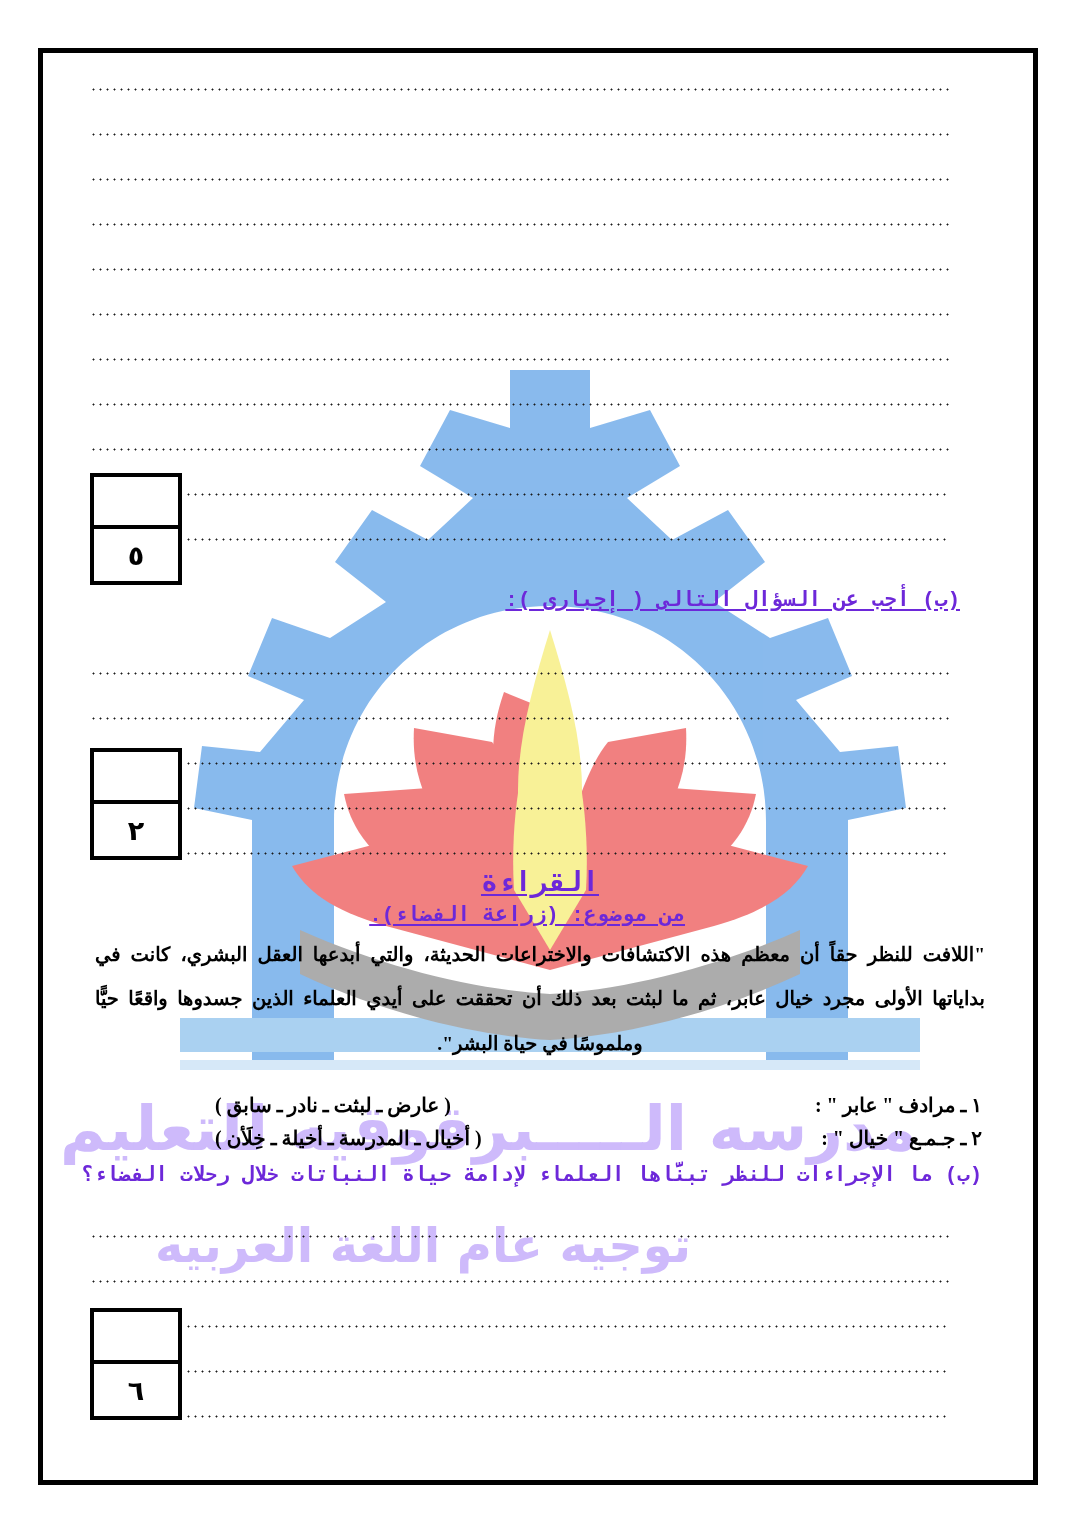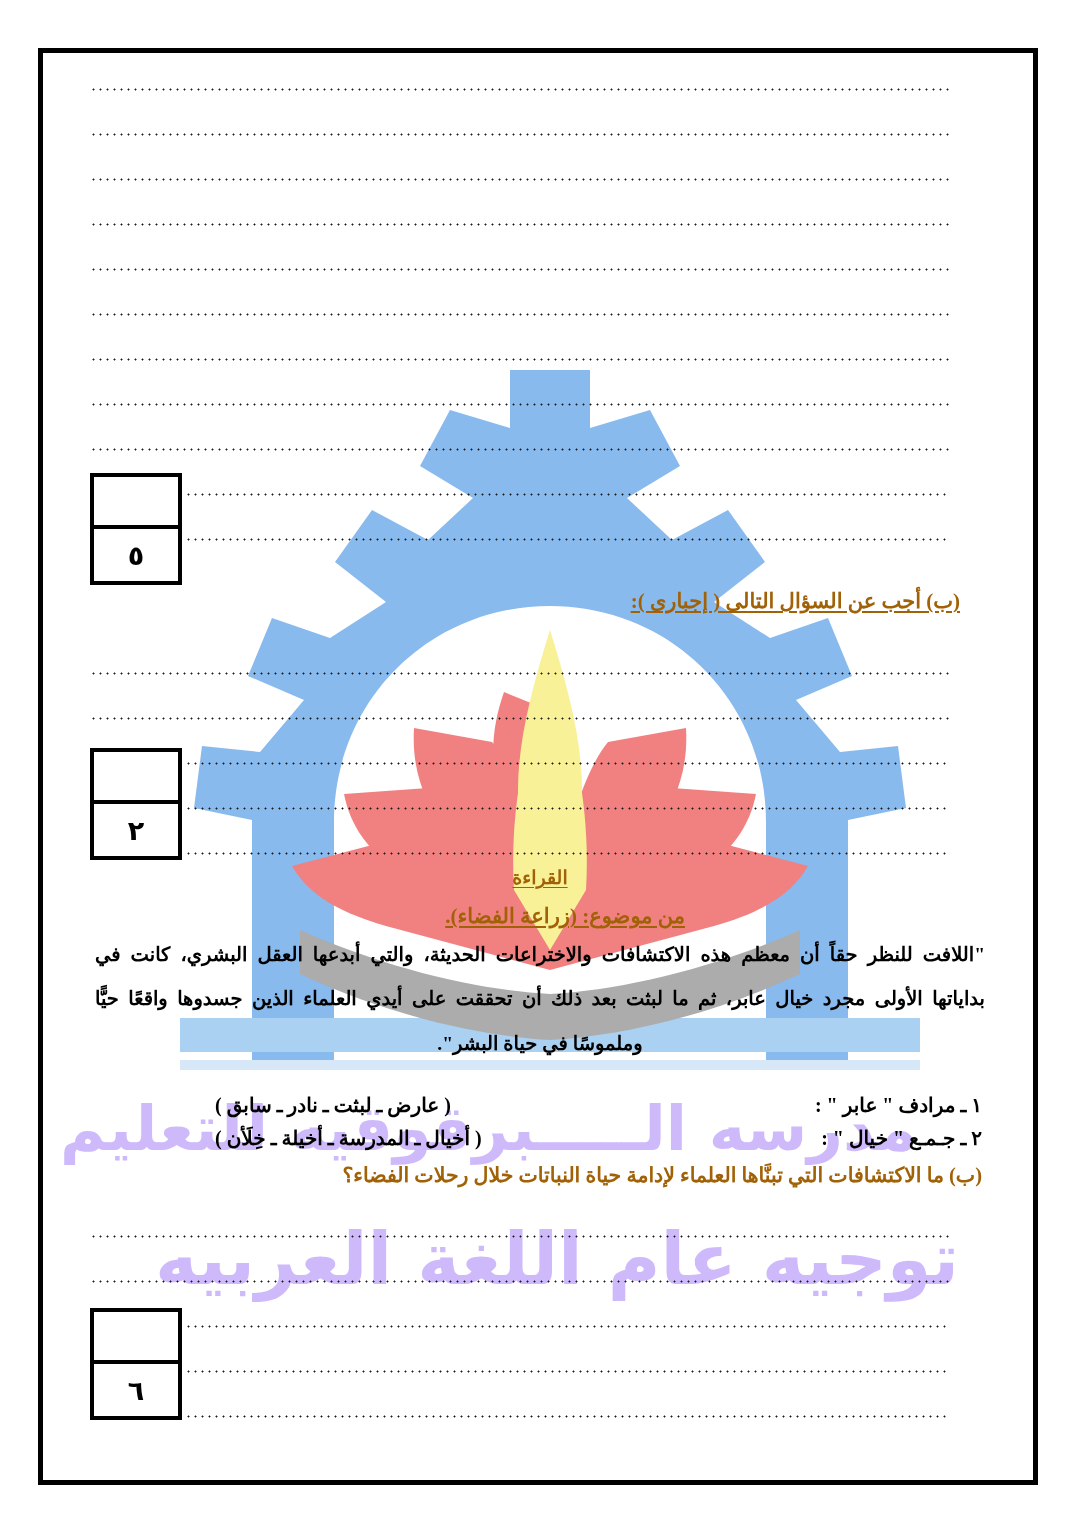--- a/index.html
+++ b/index.html
@@ -60,21 +60,21 @@
     margin-top: 7px;
   }
   #wm-line-1 {
     left: 0px;
     top: 10px;
     font-size: 62px;
   }
   #wm-line-2 {
     left: 95px;
     top: 135px;
-    font-size: 72px;
+    font-size: 48px;
   }
 
   
   #content-layer {
     position: absolute;
     left: 0; top: 0;
     width: 1080px; height: 1527px;
     z-index: 3;
   }
 
@@ -110,23 +110,23 @@
     font-family: "DejaVu Sans", sans-serif;
     font-size: 27px;
     font-weight: 700;
     color: #000000;
     line-height: 1;
   }
 
   
   .txt {
     position: absolute;
-    font-family: Liberation Serif, serif;
-    font-weight: 700;
-    color: #a16207;
+    font-family: Liberation Mono, monospace;
+    font-weight: 700;
+    color: #6d28d9;
     direction: rtl;
     text-align: right;
     white-space: nowrap;
     line-height: 1.25;
   }
   .u { text-decoration: underline; text-underline-offset: 3px; }
 
   .passage {
     position: absolute;
     font-family: "Liberation Serif", "DejaVu Serif", serif;
@@ -245,42 +245,42 @@
   <div class="rule" style="left:90px; top:717px; width:860px;"></div>
   <div class="rule" style="left:185px; top:762px; width:765px;"></div>
   <div class="rule" style="left:185px; top:807px; width:765px;"></div>
   <div class="rule" style="left:185px; top:852px; width:765px;"></div>
 
   <div class="mark-box" style="left:90px; top:748px;">
     <div class="mb-top"></div>
     <div class="mb-bottom">٢</div>
   </div>
 
-  <div class="txt u" style="right:0px; left:0; text-align:center; top:866px; font-size:19px; white-space:normal;">القراءة</div>
+  <div class="txt u" style="right:0px; left:0; text-align:center; top:866px; font-size:28px; white-space:normal;">القراءة</div>
 
   <div class="txt u" style="right:395px; top:903px; font-size:21px;">من موضوع: (زراعة الفضاء).</div>
 
   <div class="passage" style="right:95px; left:95px; top:933px; width:auto;">
     <div>"اللافت للنظر حقاً أن معظم هذه الاكتشافات والاختراعات الحديثة، والتي أبدعها العقل البشري، كانت في</div>
     <div>بداياتها الأولى مجرد خيال عابر، ثم ما لبثت بعد ذلك أن تحققت على أيدي العلماء الذين جسدوها واقعًا حيًّا</div>
     <div class="lastline">وملموسًا في حياة البشر".</div>
   </div>
 
 
   <div class="mcq-row" style="right:98px; left:215px; top:1093px;">
     <span class="mcq-stem">١ ـ مرادف " عابر " :</span>
     <span class="mcq-opts">( عارض ـ لبثت ـ نادر ـ سابق )</span>
   </div>
 
   <div class="mcq-row" style="right:98px; left:215px; top:1126px;">
     <span class="mcq-stem">٢ ـ جـمـع " خيال " :</span>
     <span class="mcq-opts">( أخيال ـ المدرسة ـ أخيلة ـ خِلَأن )</span>
   </div>
 
-  <div class="txt" style="right:98px; top:1163px; font-size:20.5px;">(ب) ما الاكتشافات التي تبنَّاها العلماء لإدامة حياة النباتات خلال رحلات الفضاء؟</div>
+  <div class="txt" style="right:98px; top:1163px; font-size:20.5px;">(ب) ما الإجراءات للنظر تبنَّاها العلماء لإدامة حياة النباتات خلال رحلات الفضاء؟</div>
 
   <div class="rule" style="left:90px; top:1235px; width:860px;"></div>
   <div class="rule" style="left:90px; top:1280px; width:860px;"></div>
 
 
   <div class="rule" style="left:185px; top:1325px; width:765px;"></div>
   <div class="rule" style="left:185px; top:1370px; width:765px;"></div>
   <div class="rule" style="left:185px; top:1415px; width:765px;"></div>
 
   <div class="mark-box" style="left:90px; top:1308px;">

